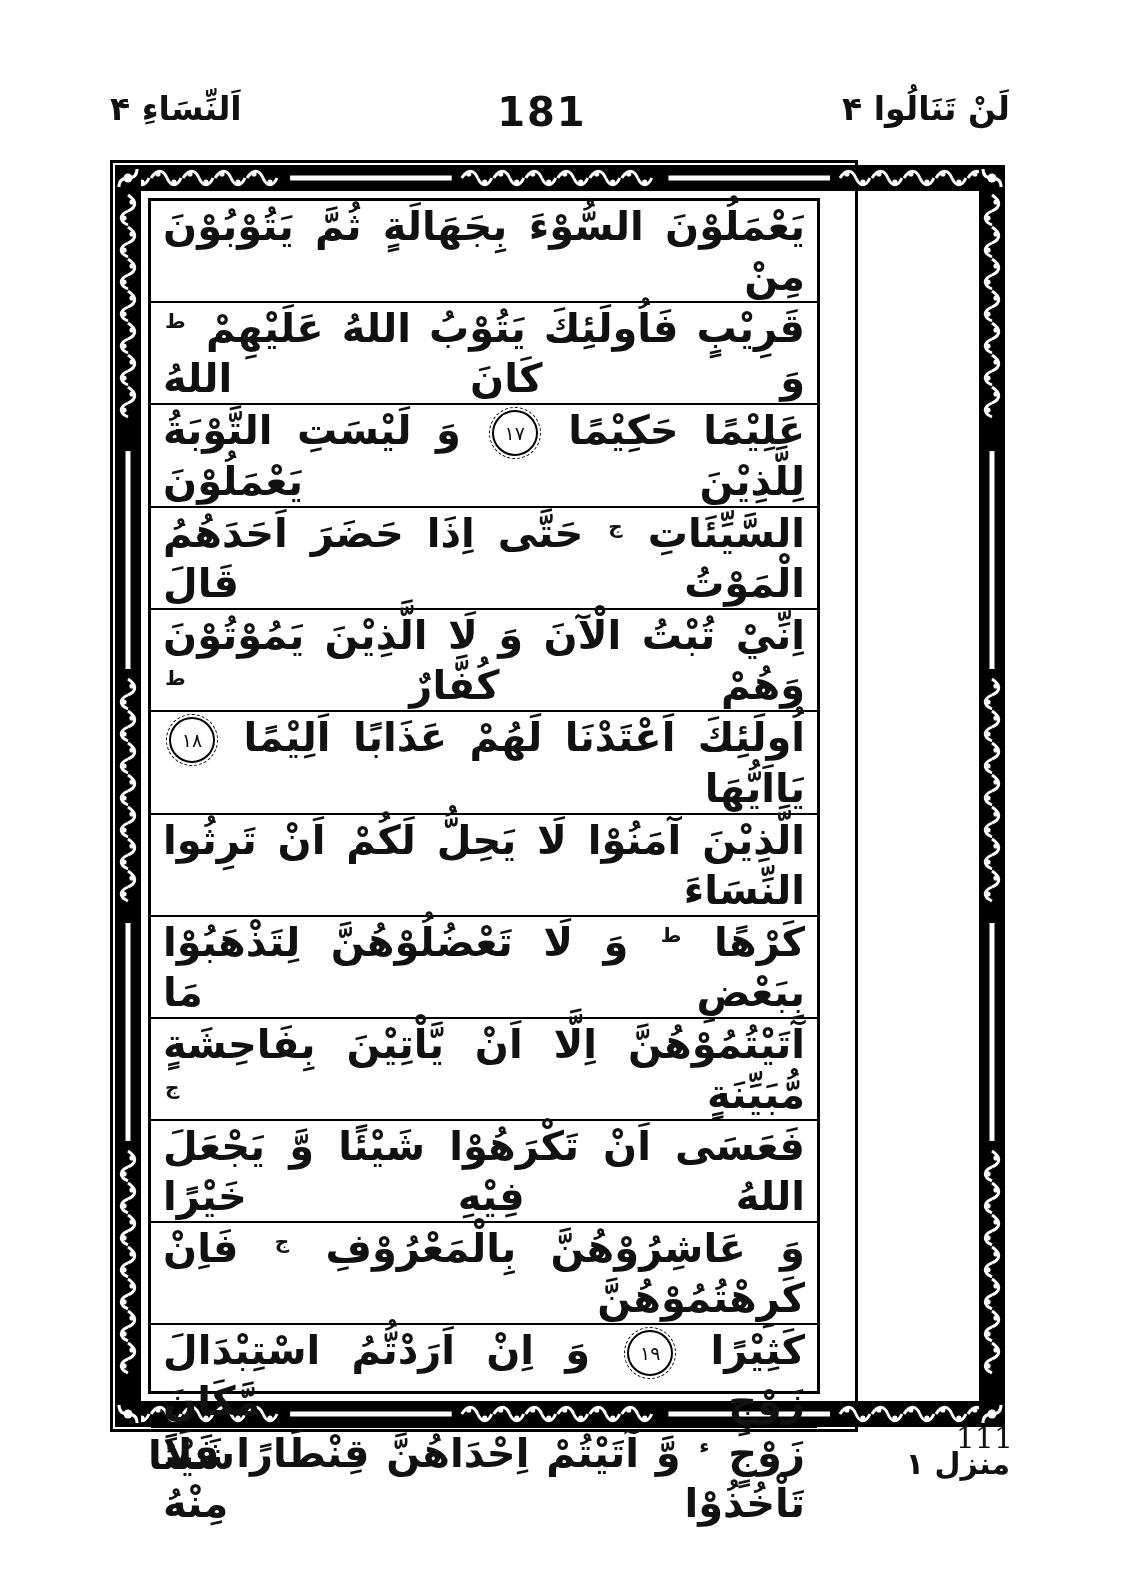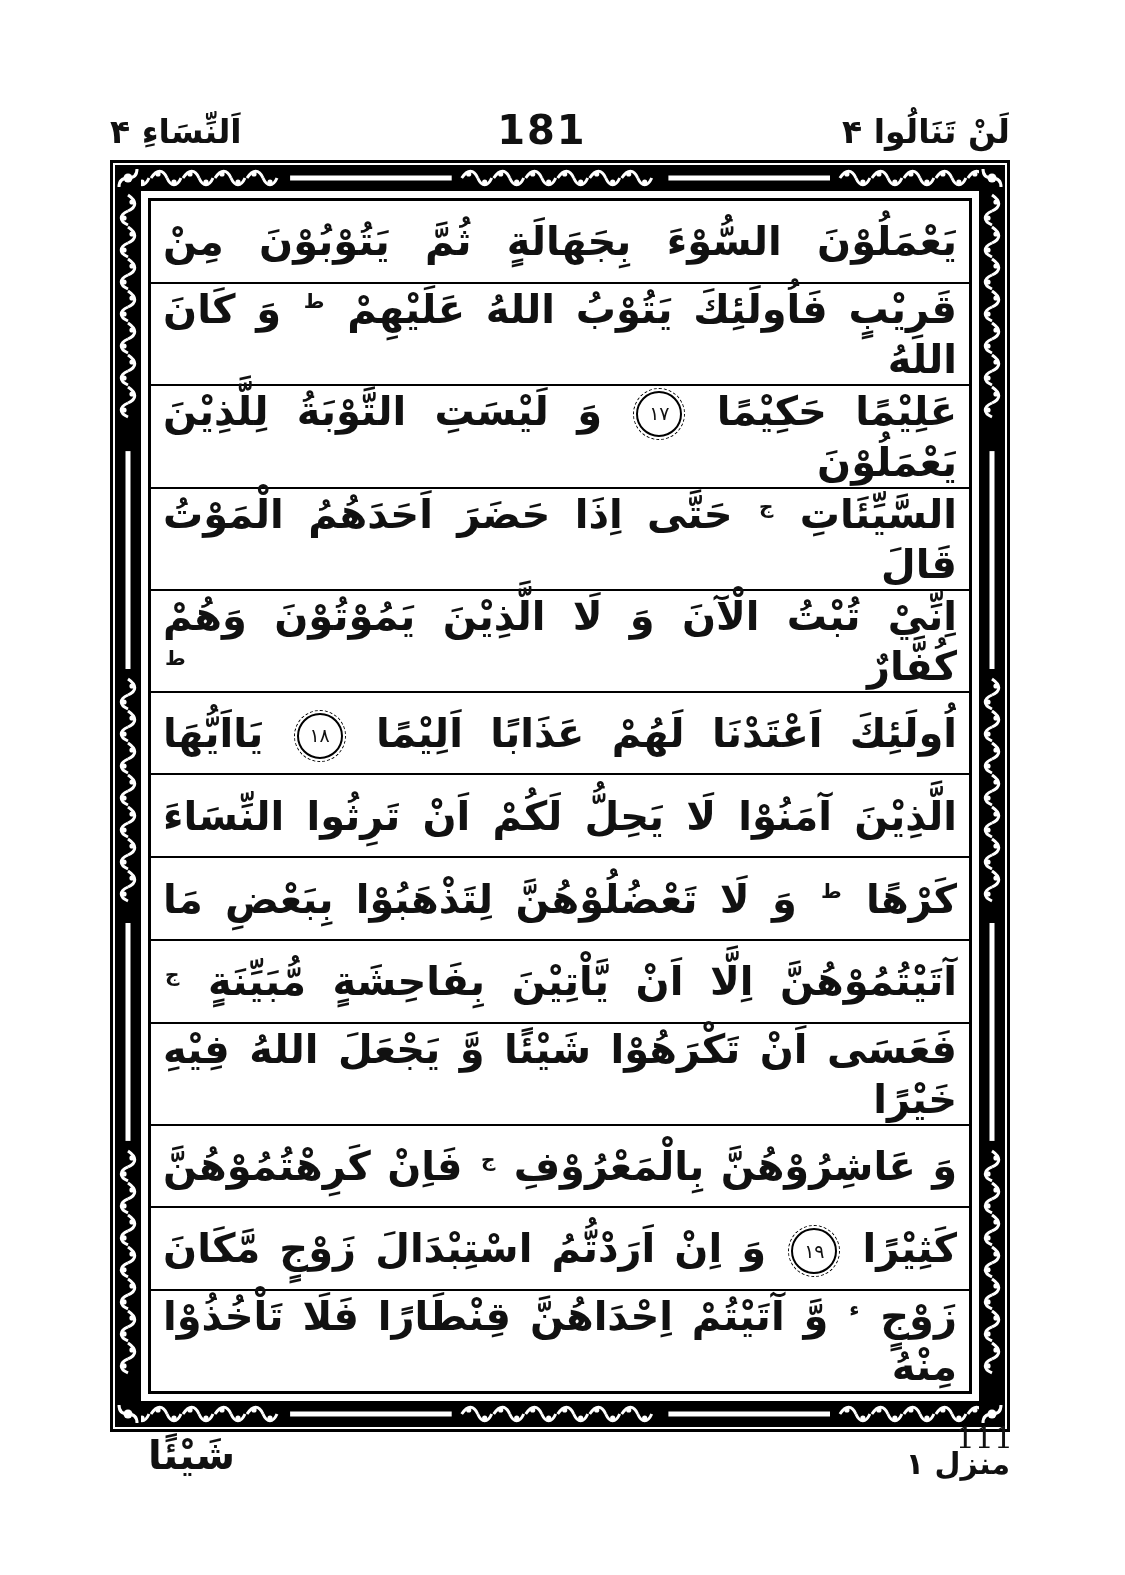--- a/index.html
+++ b/index.html
@@ -5,28 +5,28 @@
   html,body{margin:0;padding:0}
   body{
     width:1125px;height:1575px;position:relative;
     background:#ffffff;color:#111;
     font-family:"DejaVu Sans",sans-serif;
     overflow:hidden;
   }
   
   .pg-header{
     position:absolute;left:110px;top:92px;width:900px;height:62px;
-    display:flex;align-items:flex-end;justify-content:space-between;
+    display:flex;align-items:flex-start;justify-content:space-between;
     direction:ltr;
   }
   .h-surah,.h-juz{font-size:33px;font-weight:bold;line-height:1;padding-bottom:6px}
   .h-num{font-size:40px;font-weight:bold;line-height:1;padding-bottom:4px;letter-spacing:2px}
   
   .frame{
-    position:absolute;left:110px;top:160px;width:900px;height:1272px;
+    position:absolute;left:110px;top:160px;width:748px;height:1272px;
     border:3px solid #000;box-sizing:border-box;background:#fff;
   }
   .band{position:absolute;inset:0;pointer-events:none}
   .bs{position:absolute;background:#000;display:block}
   
   .inner{
     position:absolute;left:35px;right:35px;top:35px;bottom:35px;
     border:3px solid #000;background:#fff;
   }
   .lines{position:absolute;inset:0;display:flex;flex-direction:column}

